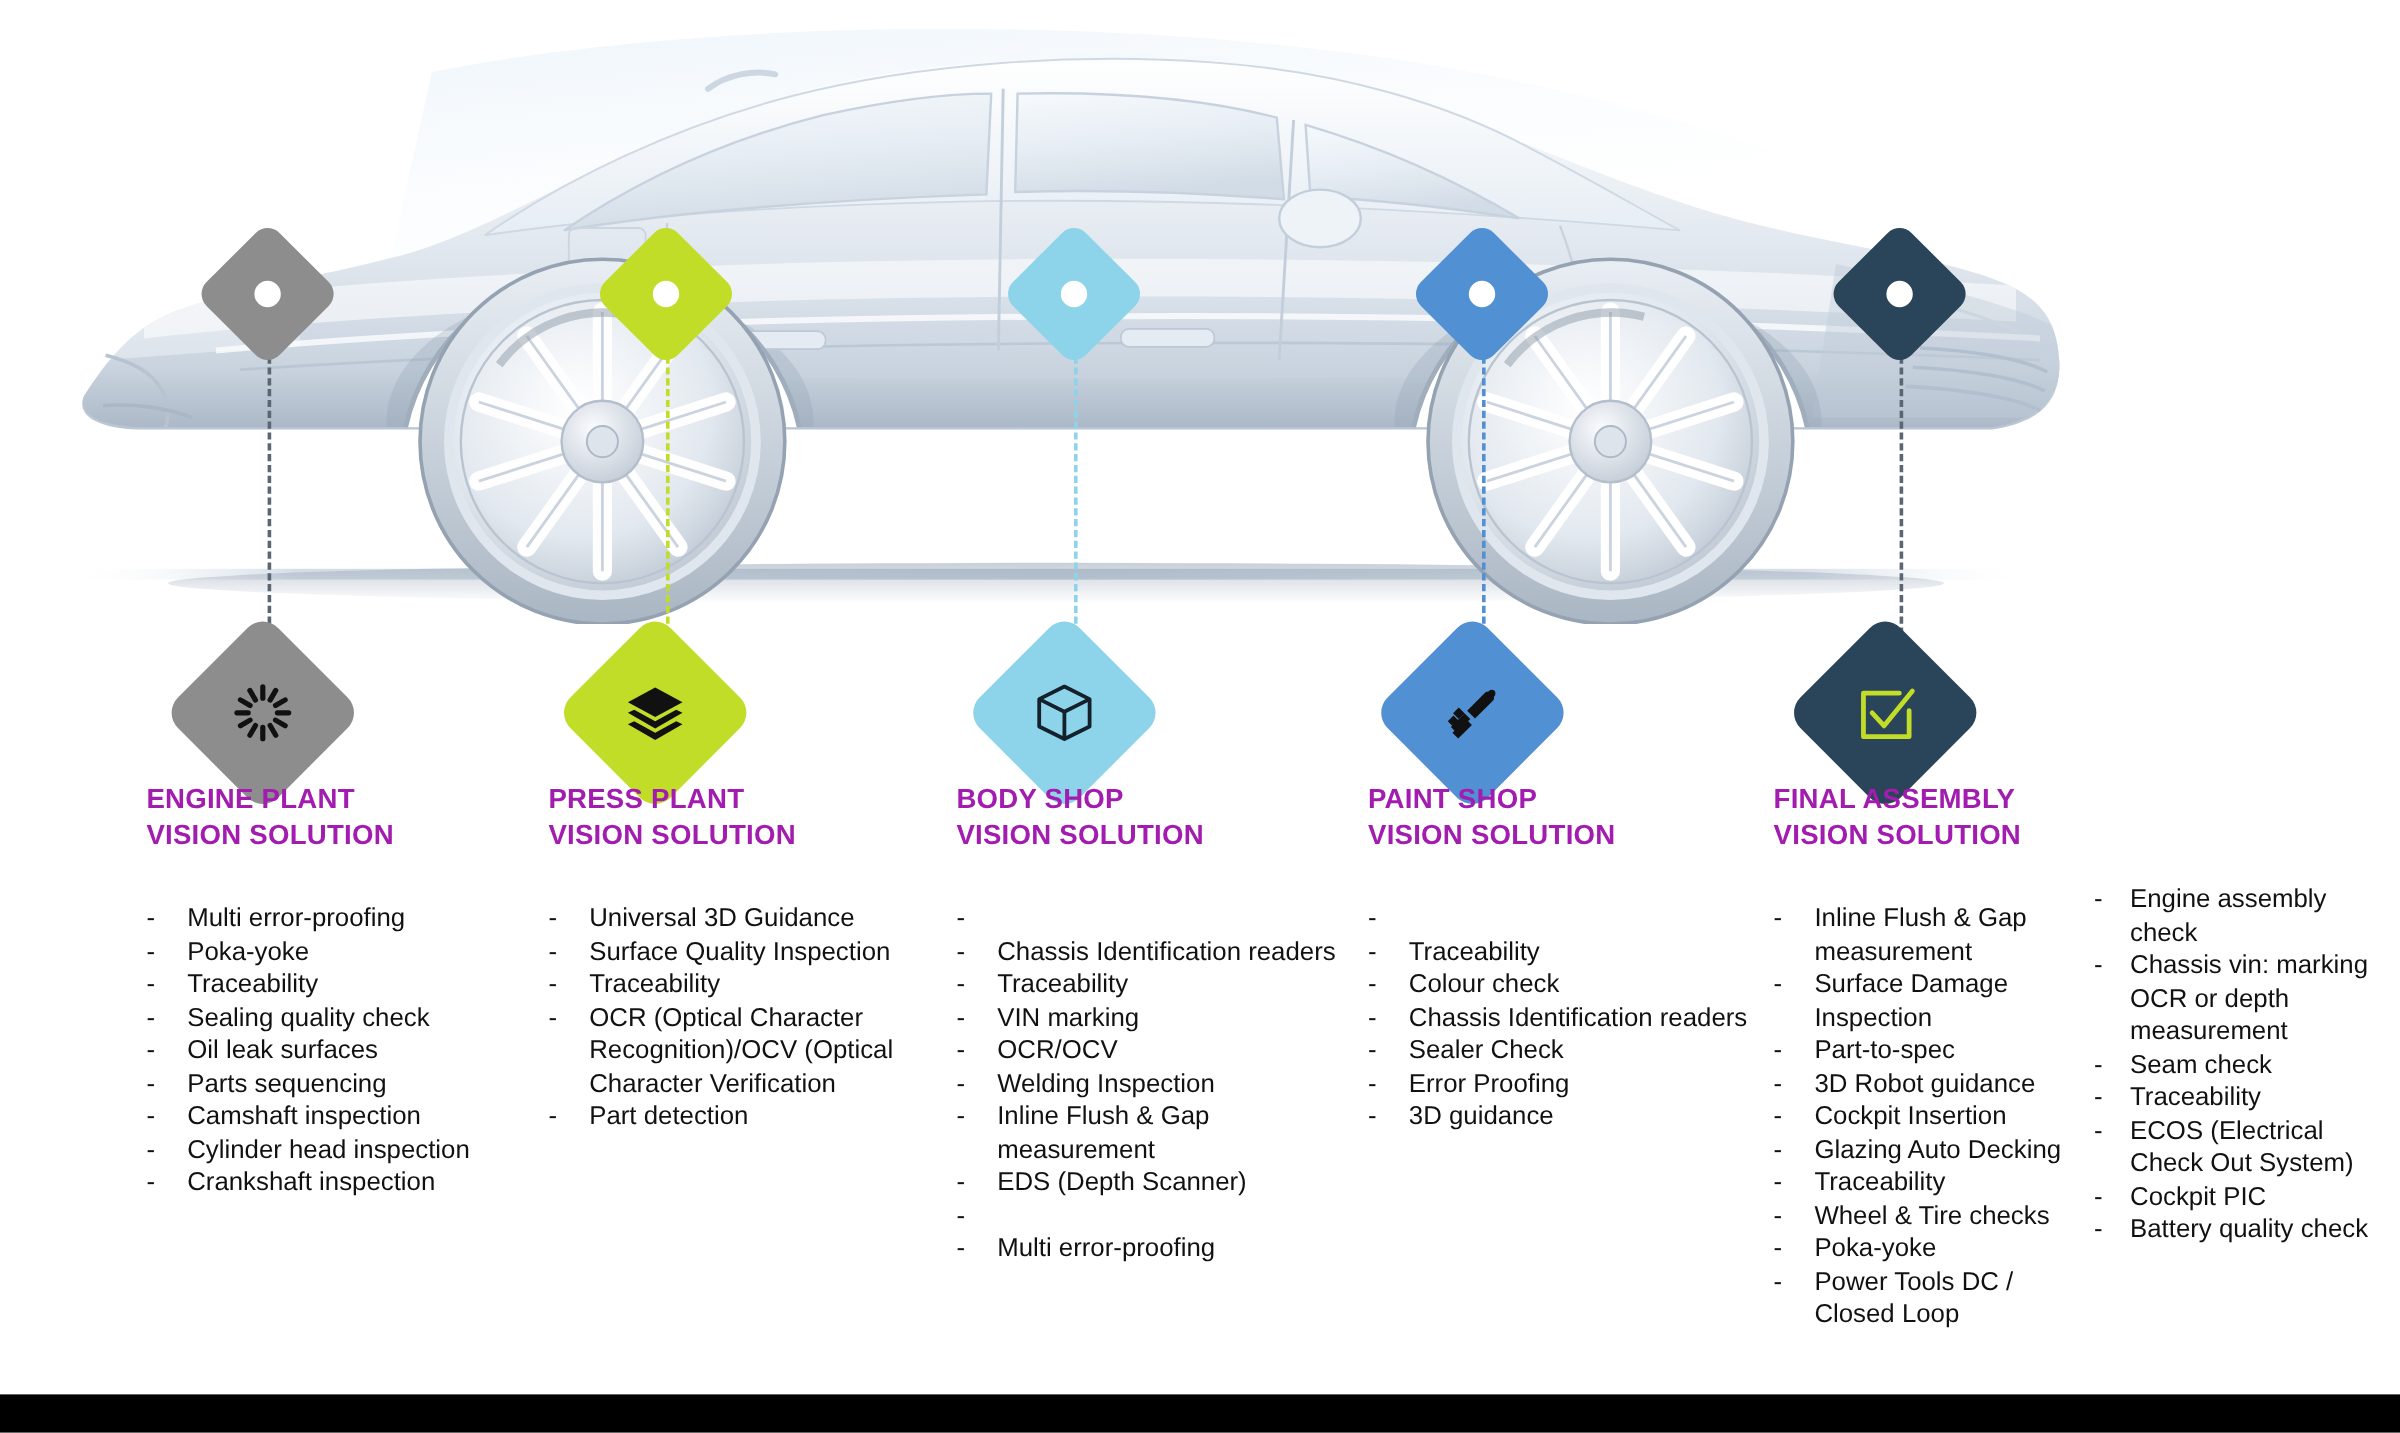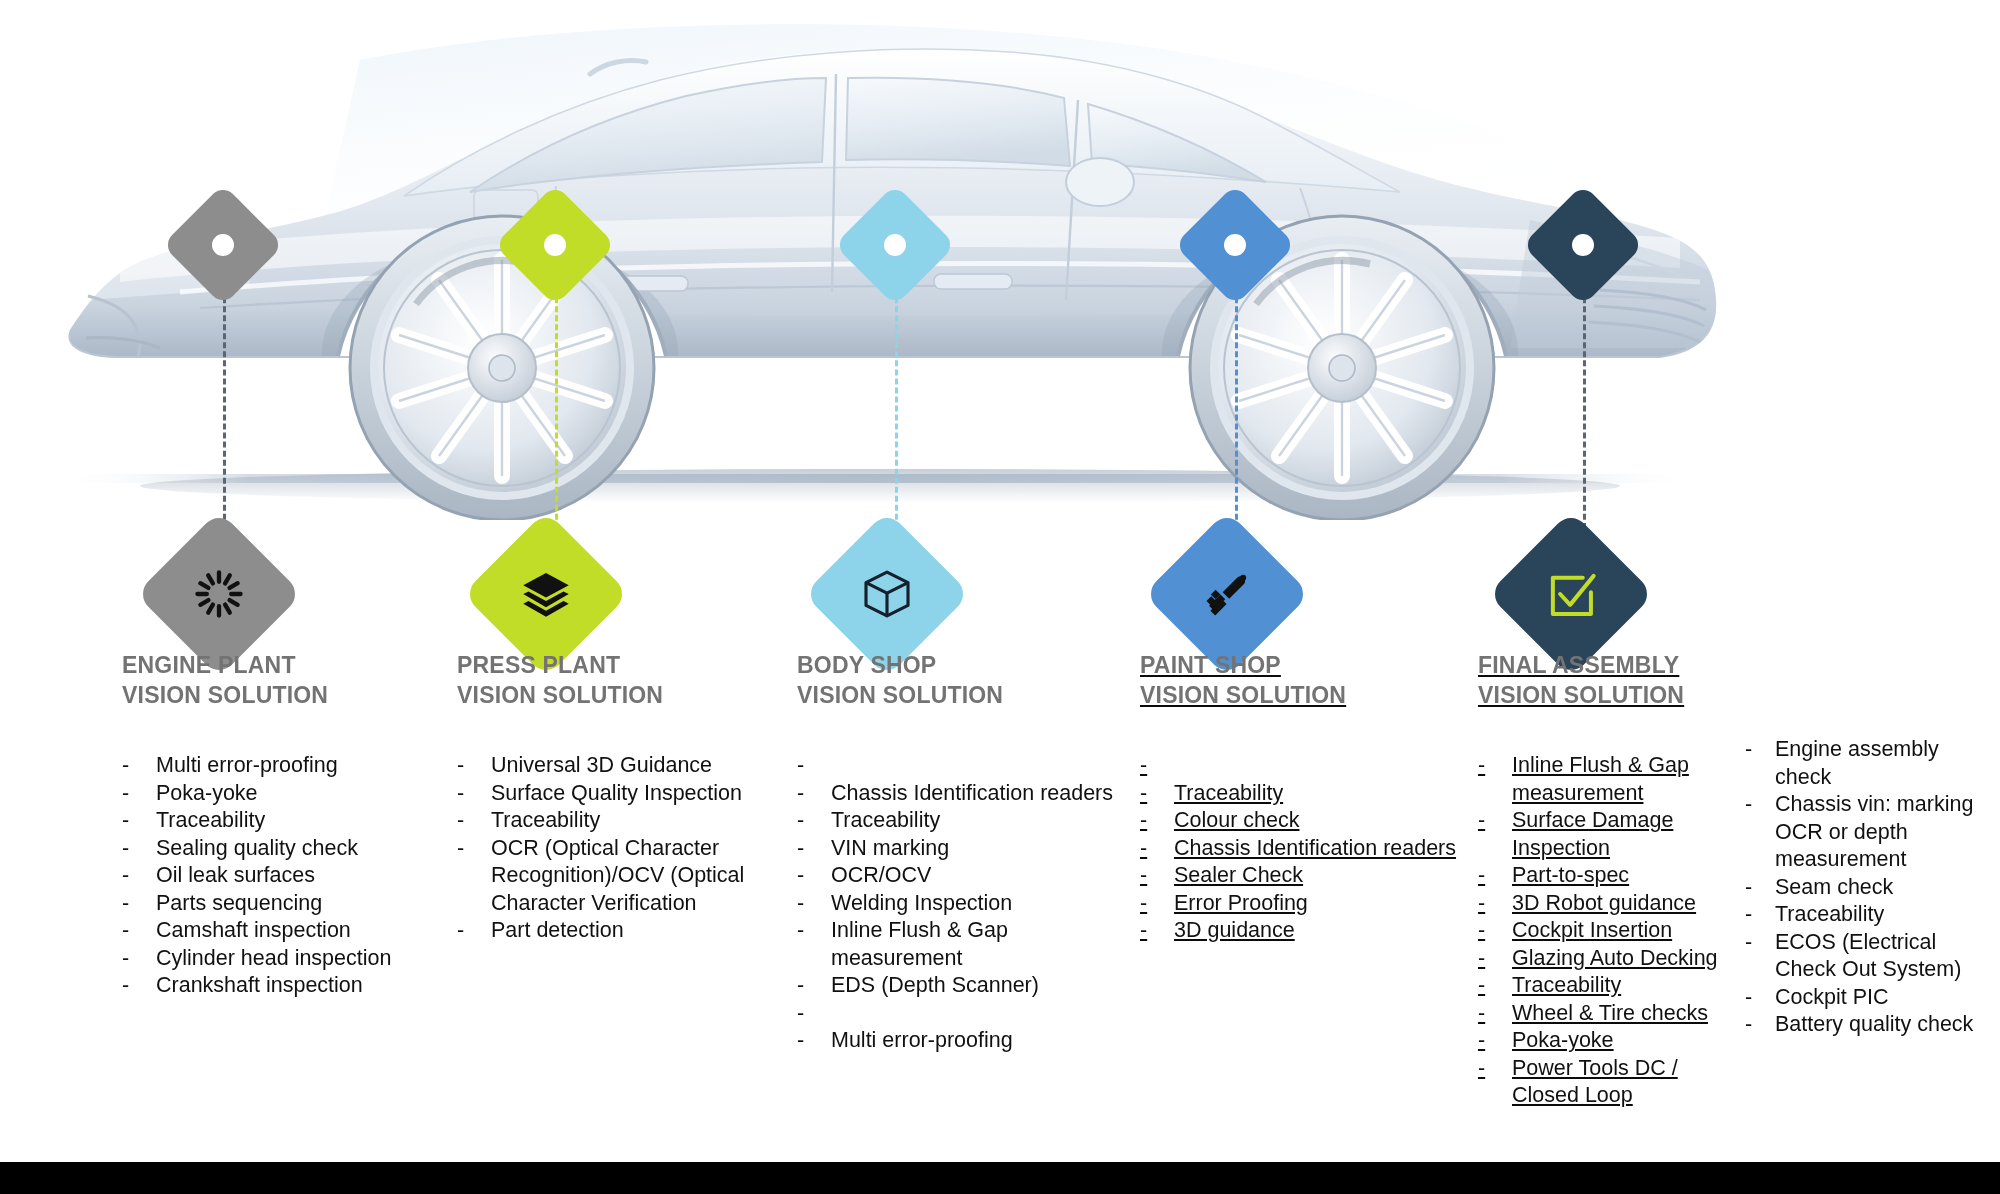--- a/index.html
+++ b/index.html
@@ -59,21 +59,21 @@
   }
   .col {
     position: absolute;
     top: 0;
   }
   .col-title {
     font-weight: bold;
     font-size: 23px;
     line-height: 30px;
     letter-spacing: .2px;
-    color: #737373;
+    color: #a21caf;
     white-space: pre-line;
   }
   .col-list {
     margin-top: 42px;
     list-style: none;
   }
   .col-list li {
     display: flex;
     font-size: 21.5px;
     line-height: 27.5px;
@@ -506,21 +506,21 @@
         </li>
         <li>
           <span class="dash">-</span>
         </li>
         <li>
           <span class="dash">-</span>
           <span class="txt">Multi error-proofing</span>
         </li>
       </ul>
     </div>
-    <div class="col" style="left: 1140px; width: 320px; text-decoration: underline;">
+    <div class="col" style="left: 1140px; width: 320px;">
       <div class="col-title">PAINT SHOP
 VISION SOLUTION</div>
       <ul class="col-list">
         <li>
           <span class="dash">-</span>
         </li>
         <li>
           <span class="dash">-</span>
           <span class="txt">Traceability</span>
         </li>
@@ -539,21 +539,21 @@
         <li>
           <span class="dash">-</span>
           <span class="txt">Error Proofing</span>
         </li>
         <li>
           <span class="dash">-</span>
           <span class="txt">3D guidance</span>
         </li>
       </ul>
     </div>
-    <div class="col" style="left: 1478px; width: 240px; text-decoration: underline;">
+    <div class="col" style="left: 1478px; width: 240px;">
       <div class="col-title">FINAL ASSEMBLY
 VISION SOLUTION</div>
       <ul class="col-list">
         <li>
           <span class="dash">-</span>
           <span class="txt">Inline Flush &amp; Gap measurement</span>
         </li>
         <li>
           <span class="dash">-</span>
           <span class="txt">Surface Damage Inspection</span>

